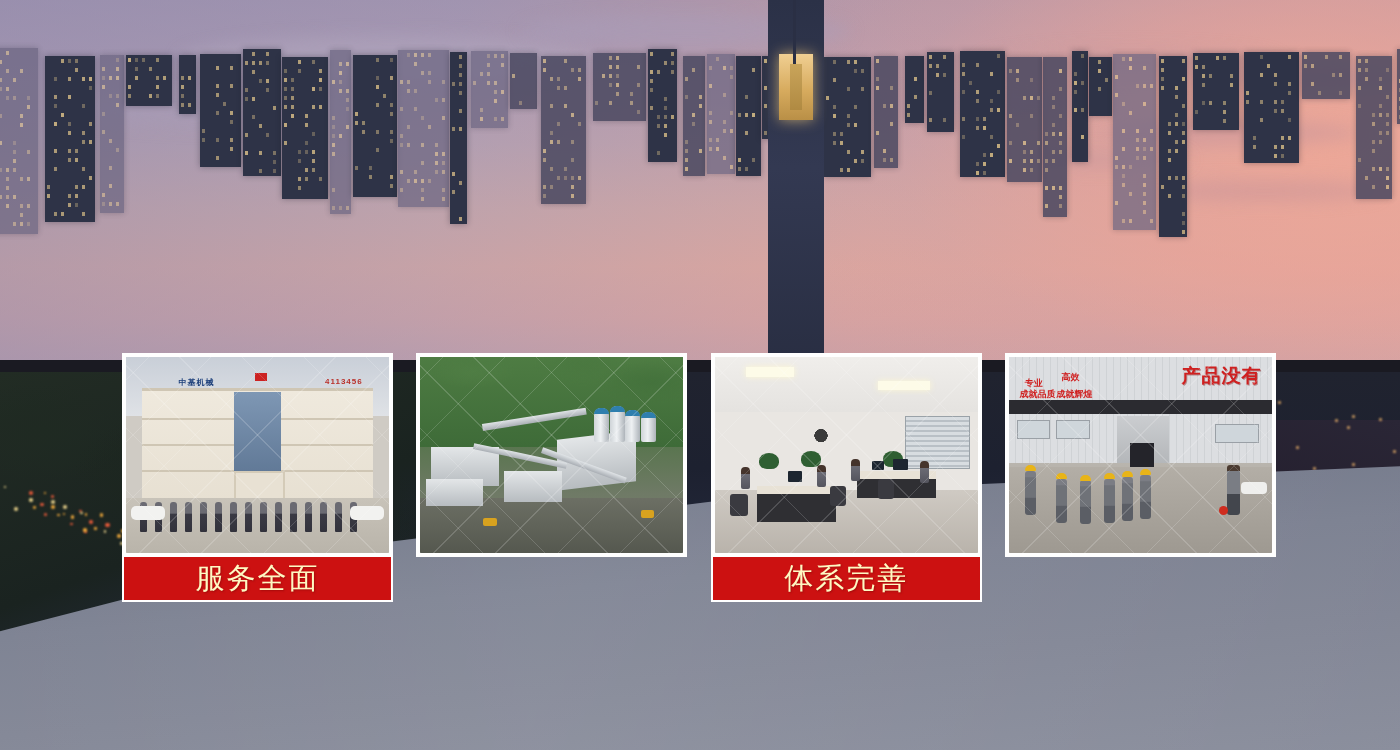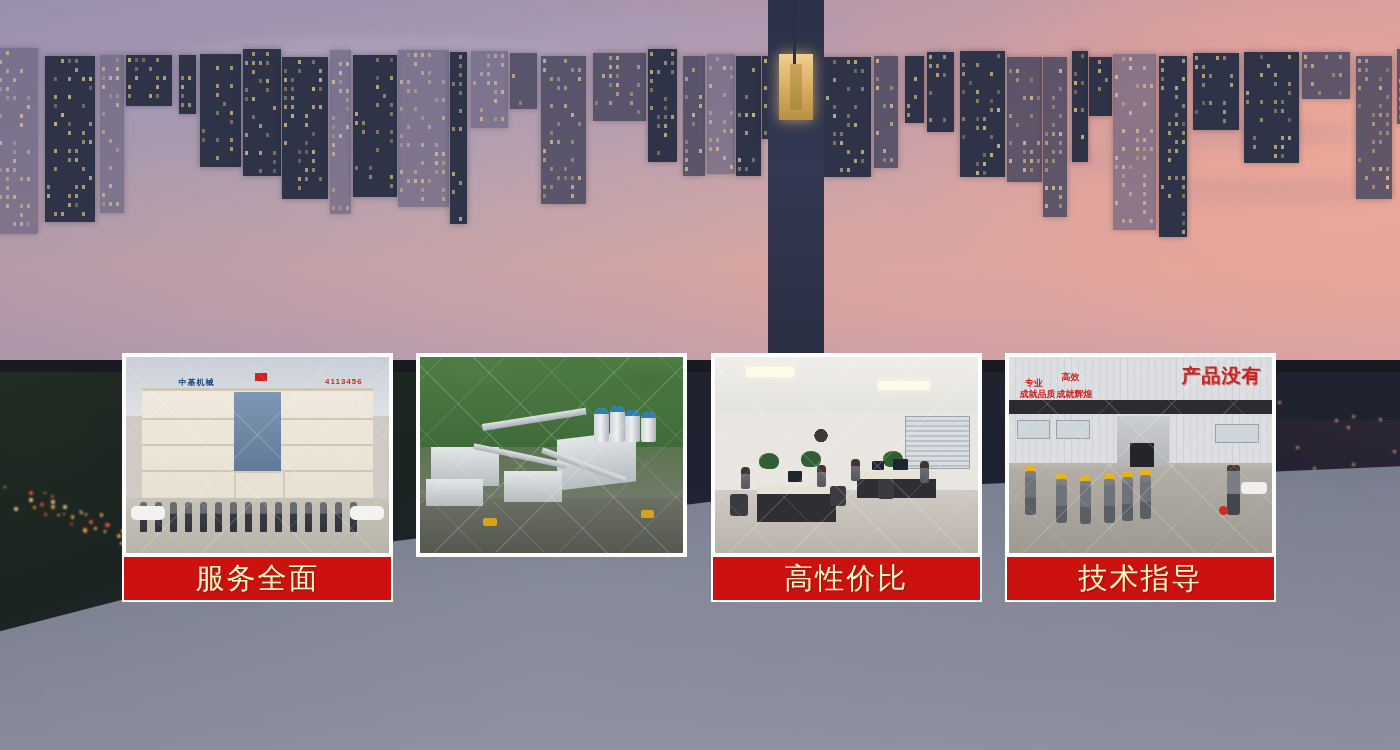--- a/index.html
+++ b/index.html
@@ -1339,21 +1339,21 @@
         <div class="p3-person" style="left:10%;top:56%;"></div>
         <div class="p3-person" style="left:39%;top:55%;"></div>
         <div class="p3-person" style="left:52%;top:52%;"></div>
         <div class="p3-person" style="left:78%;top:53%;"></div>
         <div class="p3-chair" style="left:6%;top:70%;width:18px;height:22px;"></div>
         <div class="p3-chair" style="left:44%;top:66%;width:16px;height:20px;"></div>
         <div class="p3-chair" style="left:62%;top:62%;width:16px;height:20px;"></div>
         <div class="wm"></div>
       </div>
       <div class="card-cap">
-        <span>高性价比</span>
+        <span>体系完善</span>
       </div>
     </div>
 
     <div class="card">
       <div class="card-photo p4">
         <div class="p4-wall"></div>
         <div class="p4-red p4-red-big" style="right:4%;">产品没有</div>
         <div class="p4-red p4-red-sm" style="left:6%;top:10%;">专业</div>
         <div class="p4-red p4-red-sm" style="left:20%;top:7%;">高效</div>
         <div class="p4-red p4-red-sm" style="left:18%;top:16%;">成就辉煌</div>
@@ -1377,19 +1377,16 @@
             <span class="p4-worker" style="left:43%;top:61%;"></span>
             <span class="p4-hat" style="left:43%;top:58%;"></span>
             <span class="p4-worker" style="left:50%;top:60%;"></span>
             <span class="p4-hat" style="left:50%;top:57%;"></span>
           </div>
         <div class="p4-boss" style="left:83%;top:55%;"></div>
         <div class="p4-helmetred" style="left:80%;top:76%;"></div>
         <div class="p4-car" style="right:2%;top:64%;"></div>
         <div class="wm"></div>
       </div>
-      <div class="card-cap">
-        <span>技术指导</span>
-      </div>
     </div>
 
   </div>
 </div>
 
 </body></html>

